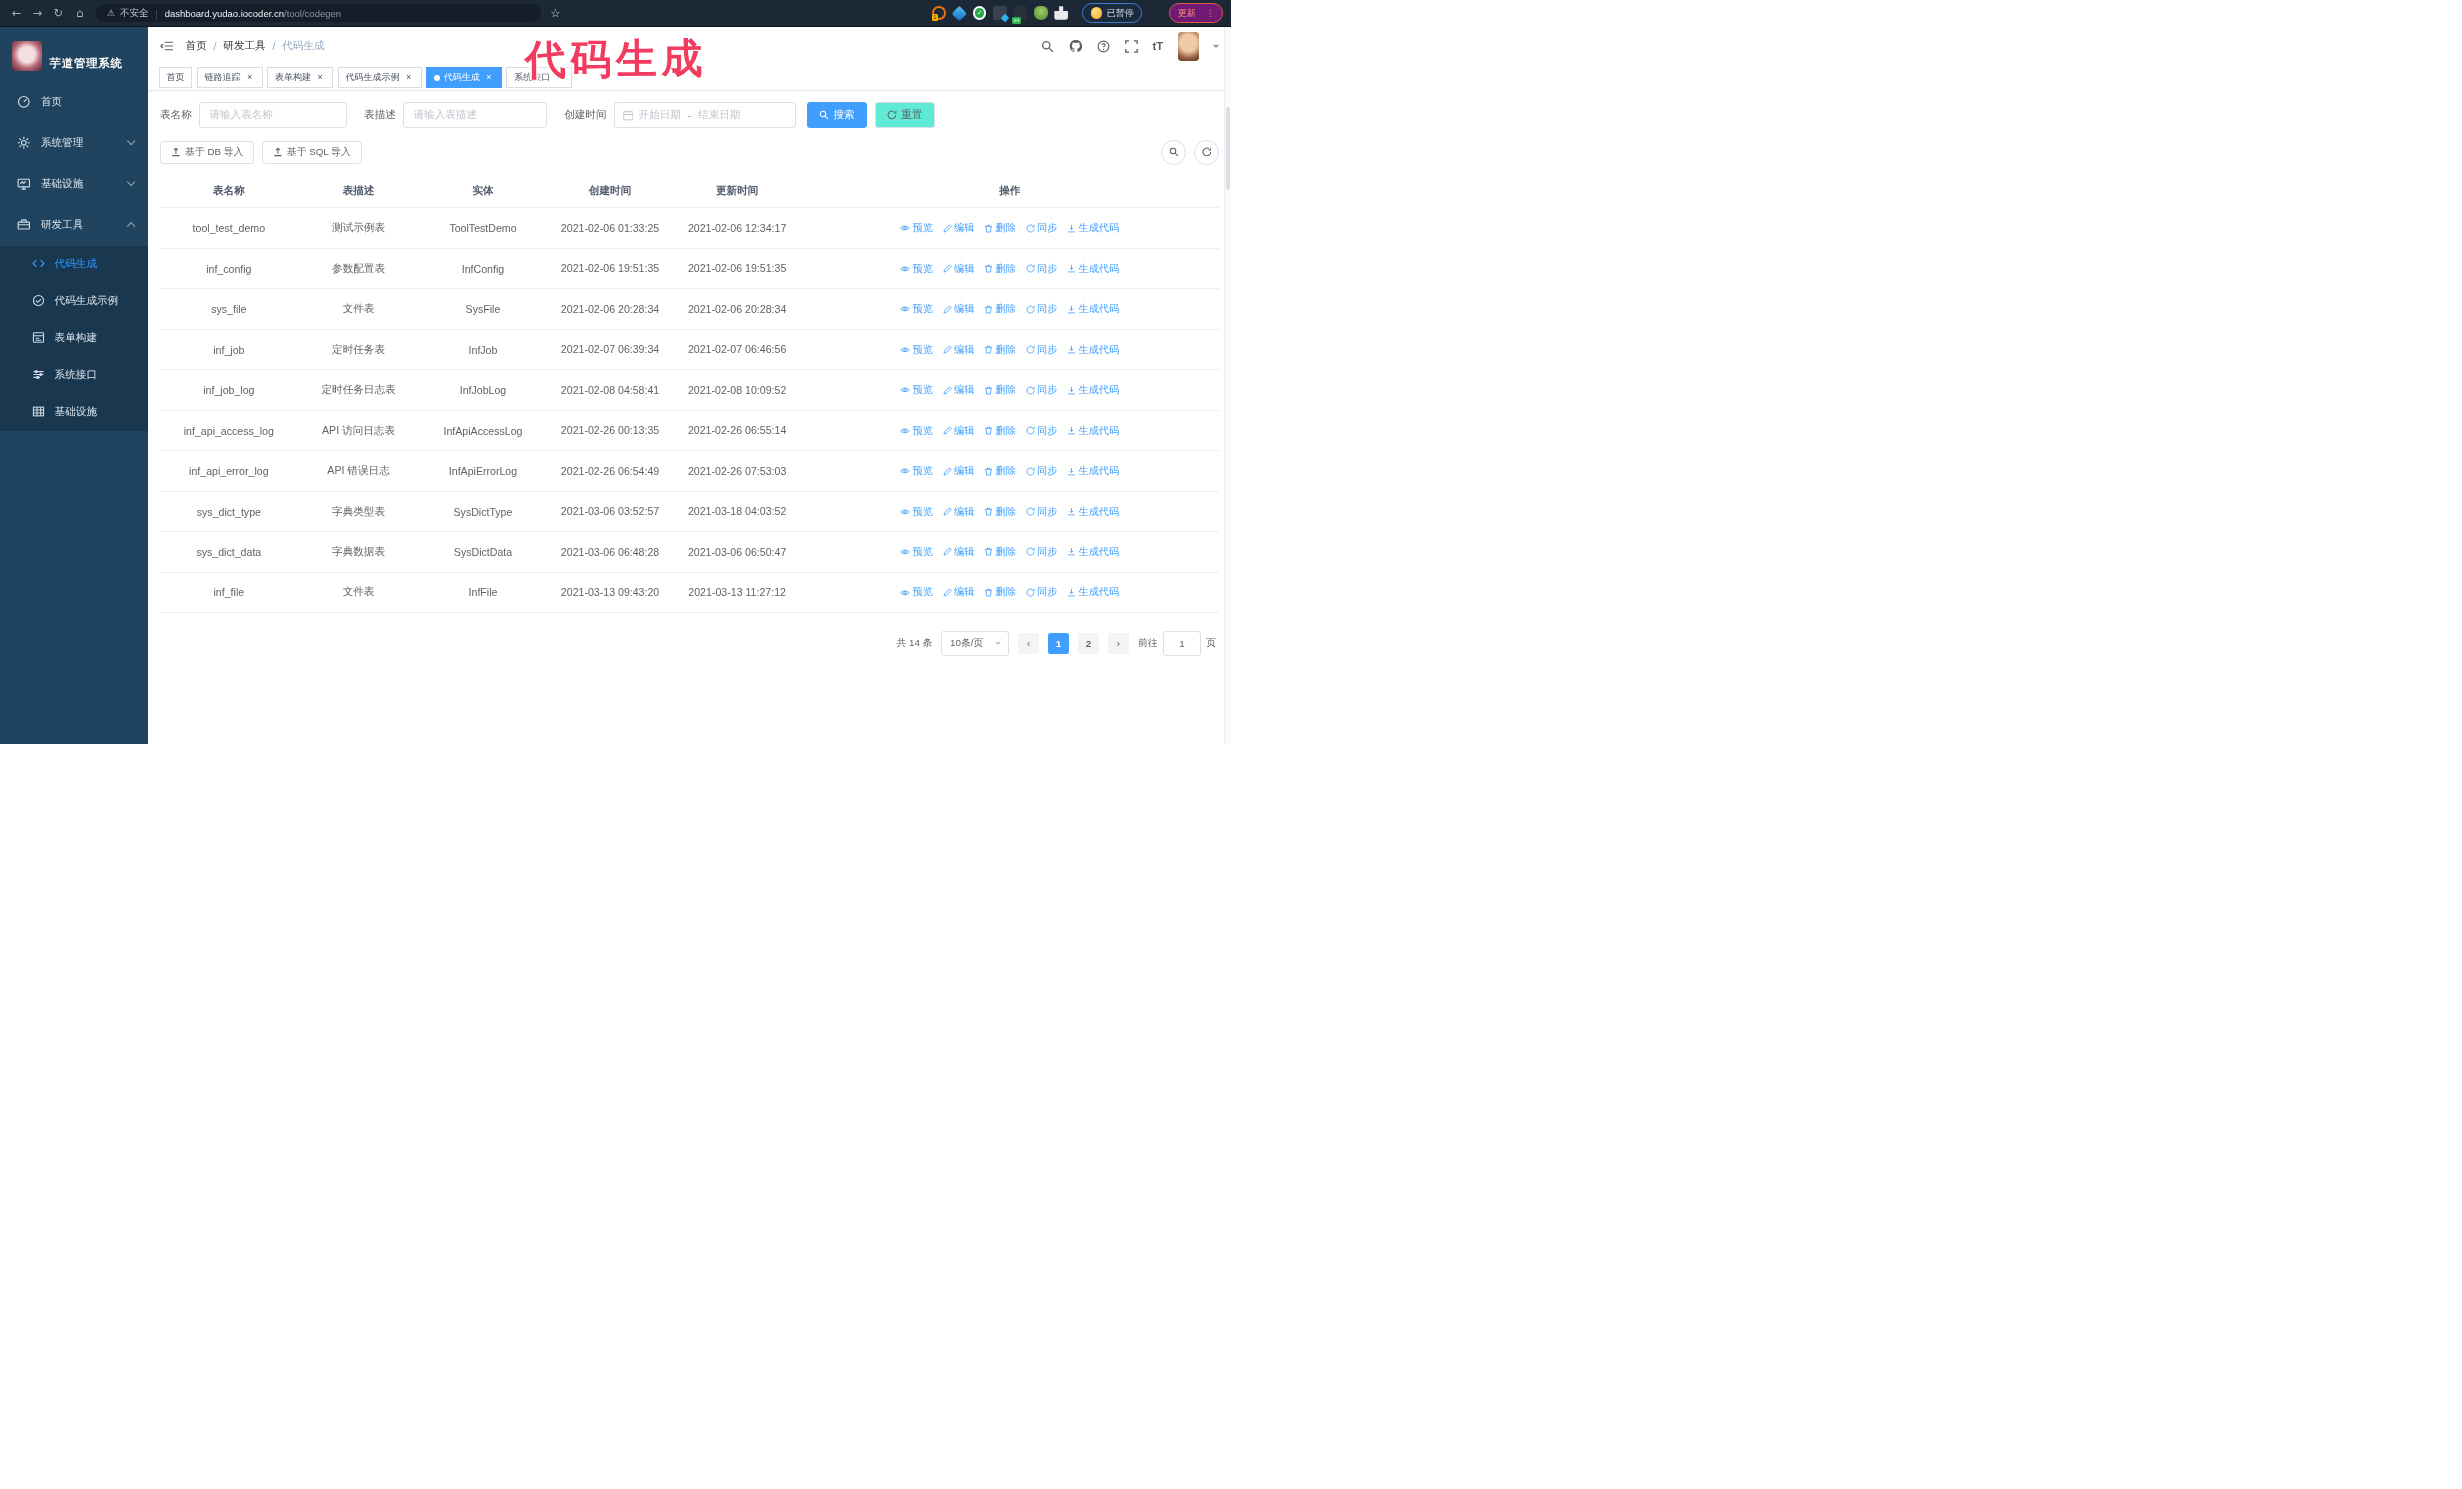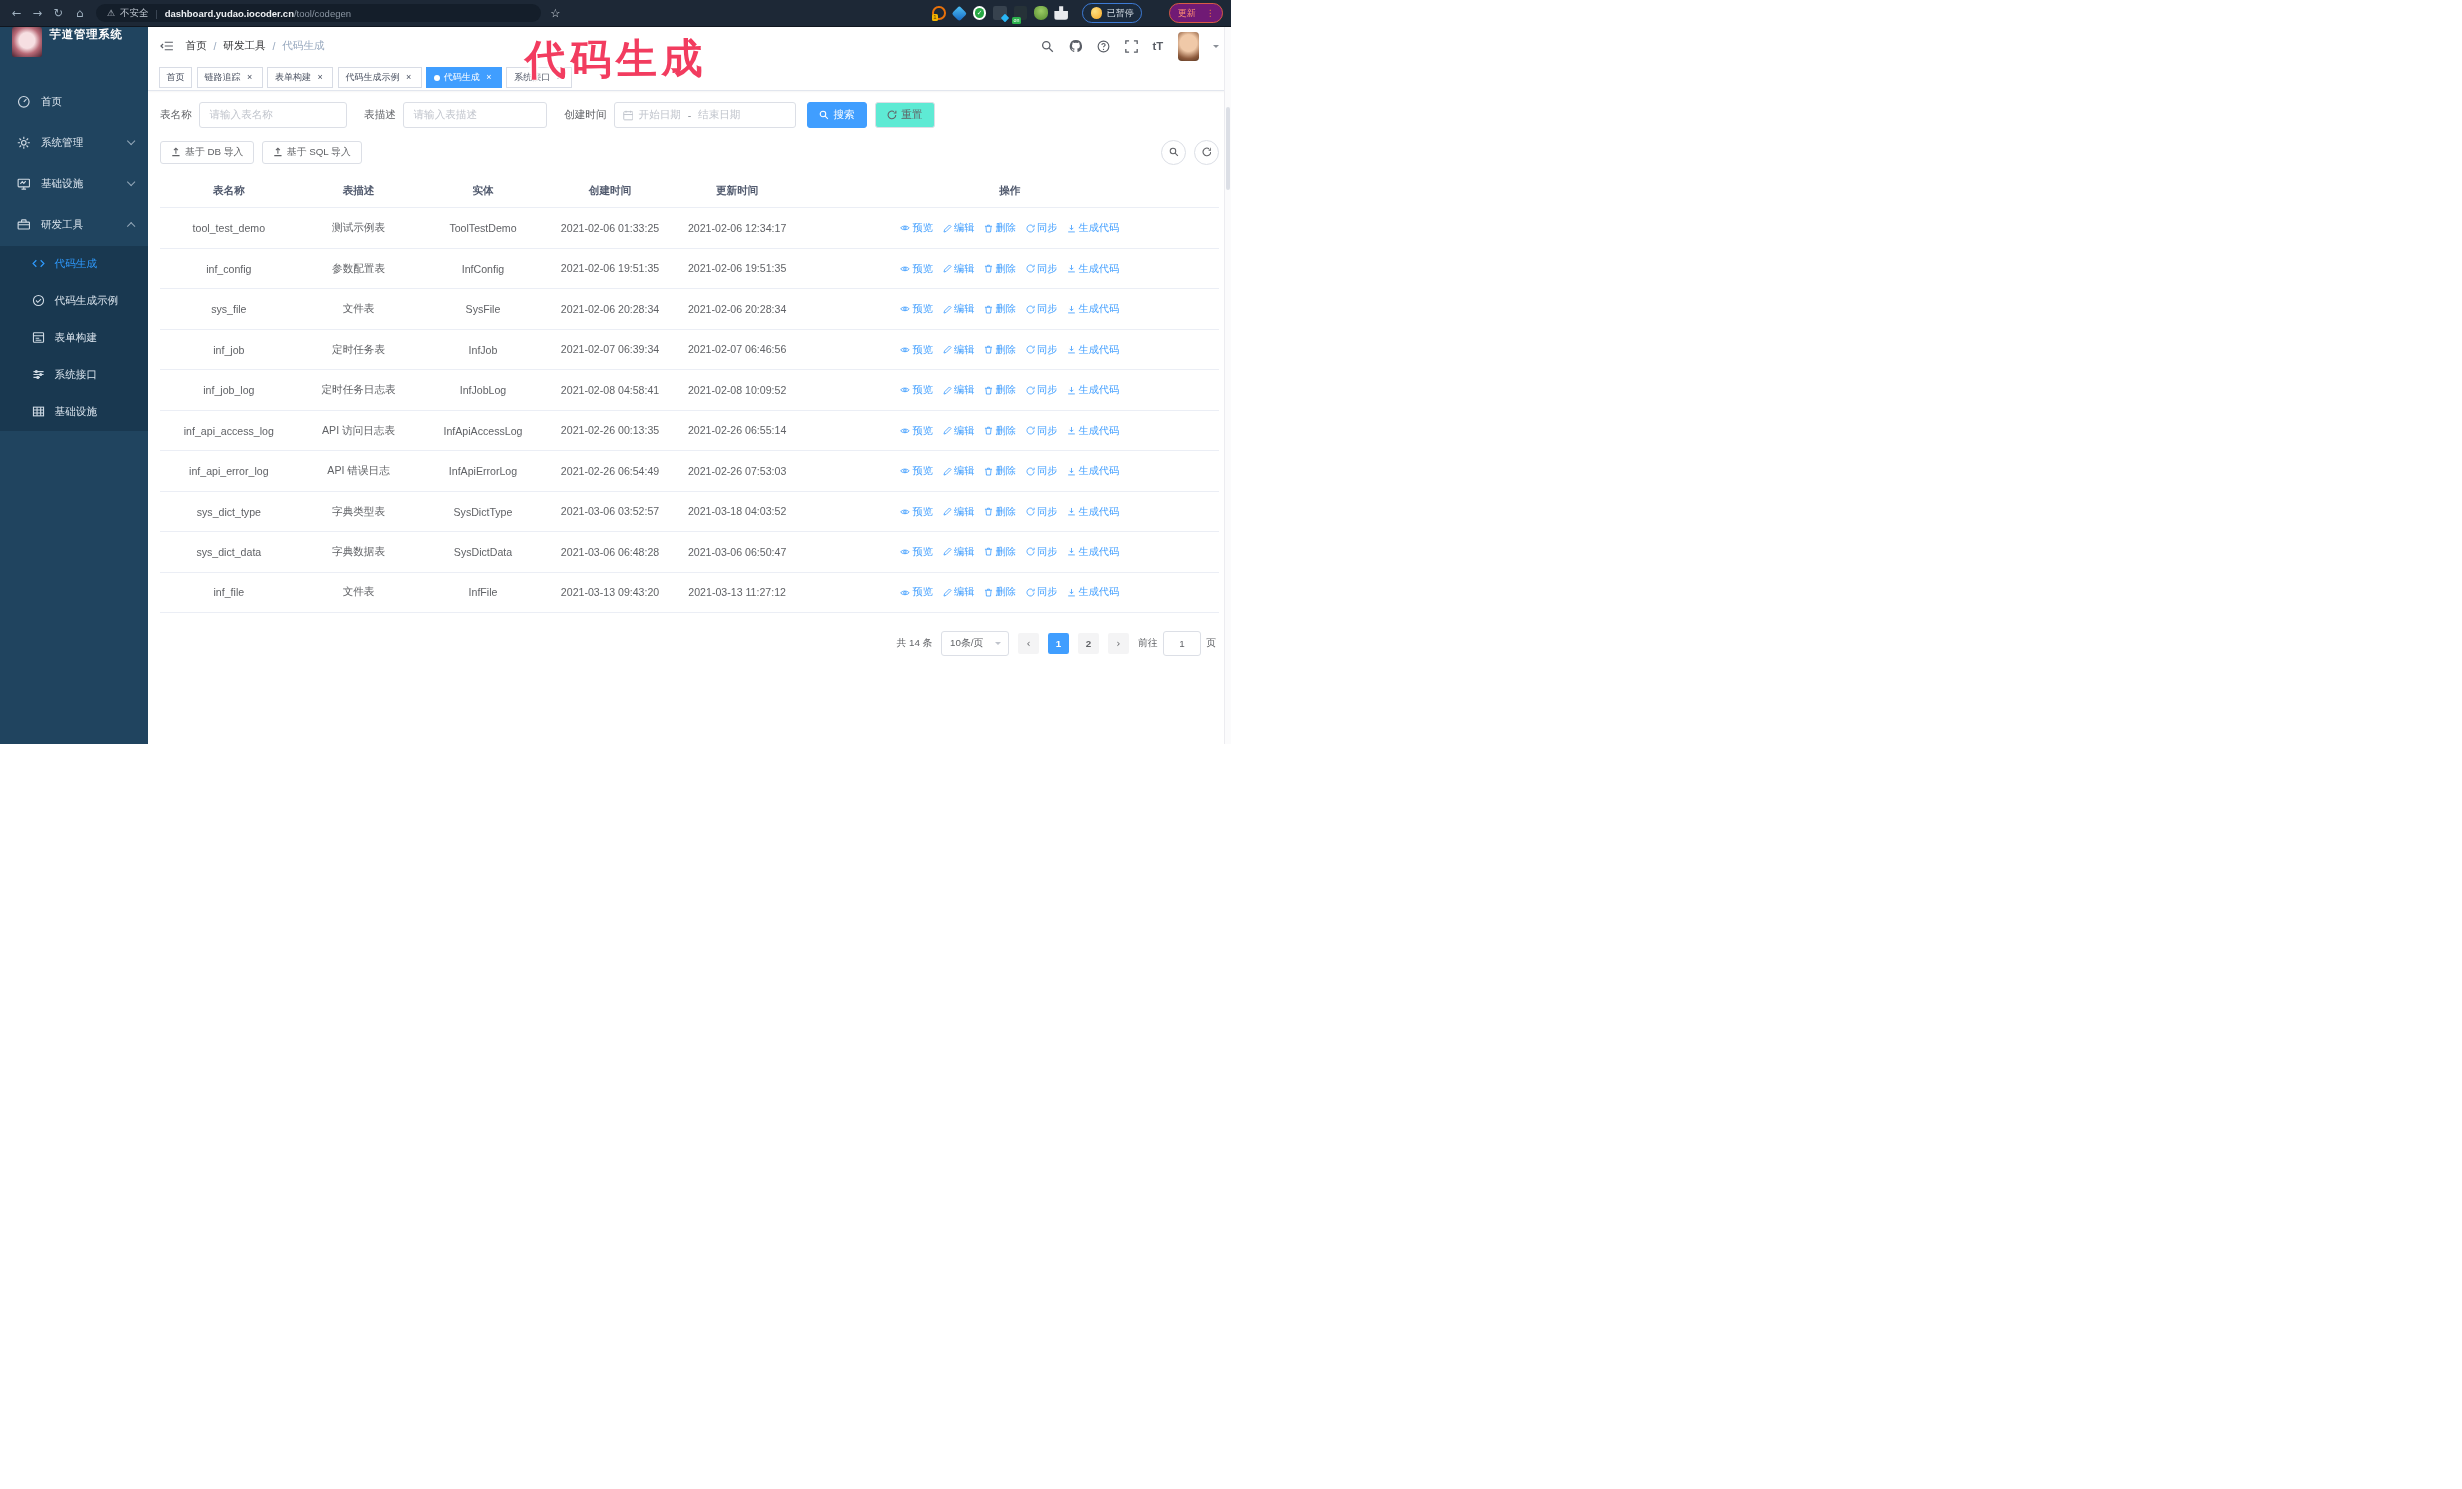--- a/index.html
+++ b/index.html
@@ -7,21 +7,21 @@
   svg{display:block}
   
   .browser{height:26px;background:#1d2836;display:flex;align-items:center;padding:0 7.6px;gap:3px;
     border-bottom:1.5px solid #10161f;position:relative;z-index:5;}
   .bnav{color:#9fb0bf;font-size:11.4px;width:18px;height:18px;display:flex;align-items:center;justify-content:center;
     font-family:"DejaVu Sans",sans-serif;}
   .urlbar{height:18px;background:#141e2a;border-radius:9.8px;display:flex;align-items:center;
     padding:0 10.6px;margin:0 4.5px;min-width:424px;color:#c3cbd4;font-size:9.5px;gap:5.3px;}
   .urlbar .warn{font-family:"DejaVu Sans",sans-serif;font-size:9px;color:#c3cbd4}
   .urlbar .sep{color:#45515e;margin:0 1.5px}
-  .urlhost{color:#eef1f4;font-weight:bold}
+  .urlhost{color:#eef1f4;font-weight:normal}
   .urlpath{color:#8b96a3}
   .star{color:#cdd5dd;font-size:11.4px;margin:0 6px 0 1.5px;font-family:"DejaVu Sans",sans-serif}
   .extrow{display:flex;align-items:center;gap:6.8px;margin-left:auto}
   .ext{width:13.6px;height:13.6px;border-radius:50%;position:relative;flex:0 0 auto}
   .ext.e1{border:2.3px solid #e8710a;background:transparent;box-sizing:border-box}
   .ext.e1:after{content:"1";position:absolute;left:-2.3px;bottom:-3px;background:#f4b400;color:#5f3c00;
     font-size:6px;padding:0 1.5px;border-radius:1.5px;line-height:6.8px}
   .ext.e2{background:linear-gradient(135deg,#4fc3f7,#1565c0);transform:rotate(45deg);border-radius:2.3px;width:10.6px;height:10.6px;margin:1.5px}
   .ext.e3{background:#fff;display:flex;align-items:center;justify-content:center}
   .ext.e3 i{width:9.8px;height:9.8px;border-radius:50%;background:#27a844;color:#fff;font-style:normal;font-size:6.8px;
@@ -35,21 +35,21 @@
   .ext.e6{background:radial-gradient(circle at 50% 35%,#9ccc65,#558b2f);border-radius:40% 40% 50% 50%}
   .ext.e7{background:#e8eaed;border-radius:3px;clip-path:polygon(0 35%,35% 35%,35% 0,65% 0,65% 35%,100% 35%,100% 100%,0 100%)}
   .chip{display:flex;align-items:center;gap:4.5px;height:18px;border-radius:9.8px;padding:0 7.6px;font-size:9px}
   .chip.paused{border:1.5px solid #3d7bd6;background:#1b2a3c;color:#d8e0e8;margin-left:7.6px}
   .chip.paused .face{width:11.4px;height:11.4px;border-radius:50%;background:radial-gradient(circle at 35% 35%,#ffe082,#f9a825)}
   .chip.update{border:1.5px solid #d95c45;background:#701a75;color:#ff8f73;gap:10px;margin-left:20px}
   .chip.update .dots{color:#e8773f;font-family:"DejaVu Sans",sans-serif;font-size:9px;letter-spacing:0}
   
   .app{display:flex;height:717px;position:relative}
   .sidebar{width:148px;background:#20445f;flex:0 0 auto;color:#dbe5ee}
-  .logo{height:44px;display:flex;align-items:flex-start;gap:7.6px;padding-left:12px}
+  .logo{height:44px;display:flex;align-items:flex-end;gap:7.6px;padding-left:12px}
   .logo-img{width:30px;height:30px;border-radius:2.3px;flex:0 0 auto;
     background:radial-gradient(circle at 50% 45%,#f6dfe2 0 35%,#b86a77 60%,#4a2230 100%)}
   .logo-title{font-size:11.4px;font-weight:bold;color:#fff;letter-spacing:0.8px}
   .menu{margin-top:10.6px}
   .m-item{height:41px;display:flex;align-items:center;padding:0 10.6px 0 16.7px;font-size:10.6px;cursor:pointer}
   .m-item .mi{width:13.6px;height:13.6px;margin-right:10.6px;color:#cfdae4;flex:0 0 auto}
   .m-item .lbl{flex:1}
   .chev{width:5.3px;height:5.3px;border-right:1.1px solid #93a7b8;border-bottom:1.1px solid #93a7b8;
     transform:rotate(45deg);margin-right:3px;margin-top:-3px}
   .chev.up{transform:rotate(-135deg);margin-top:3px}

